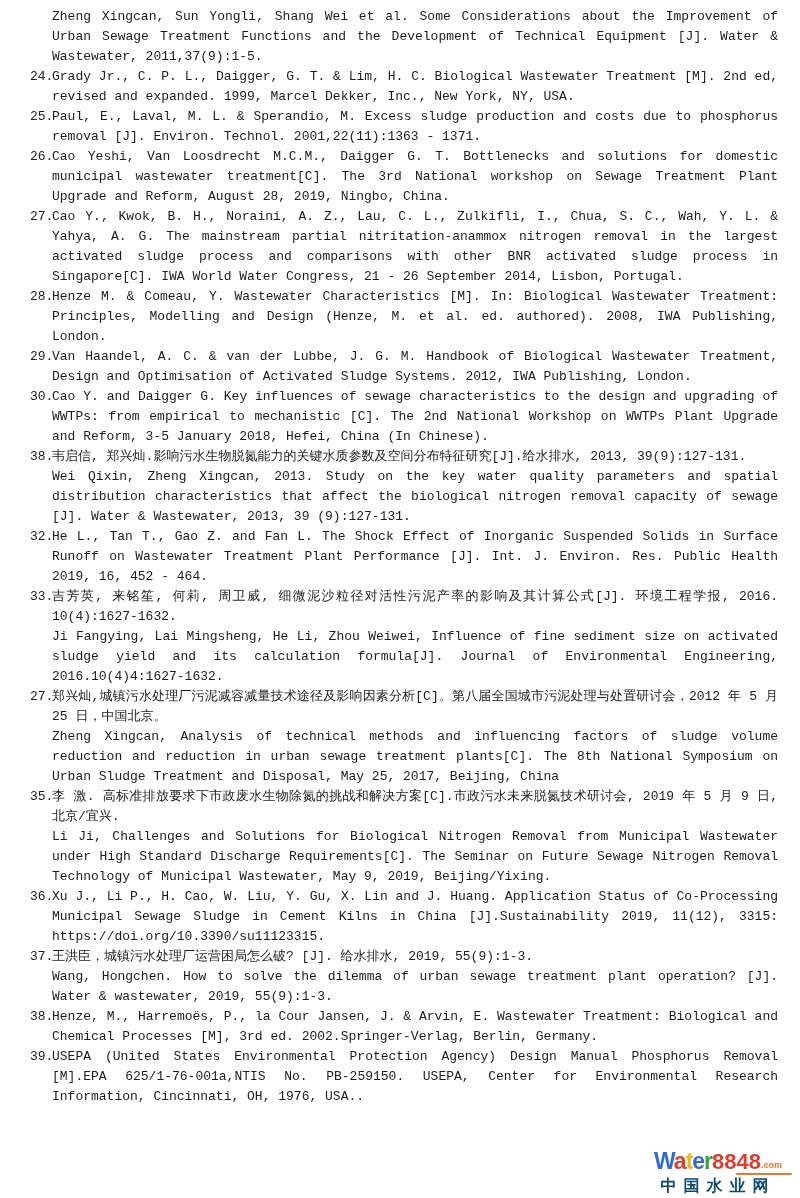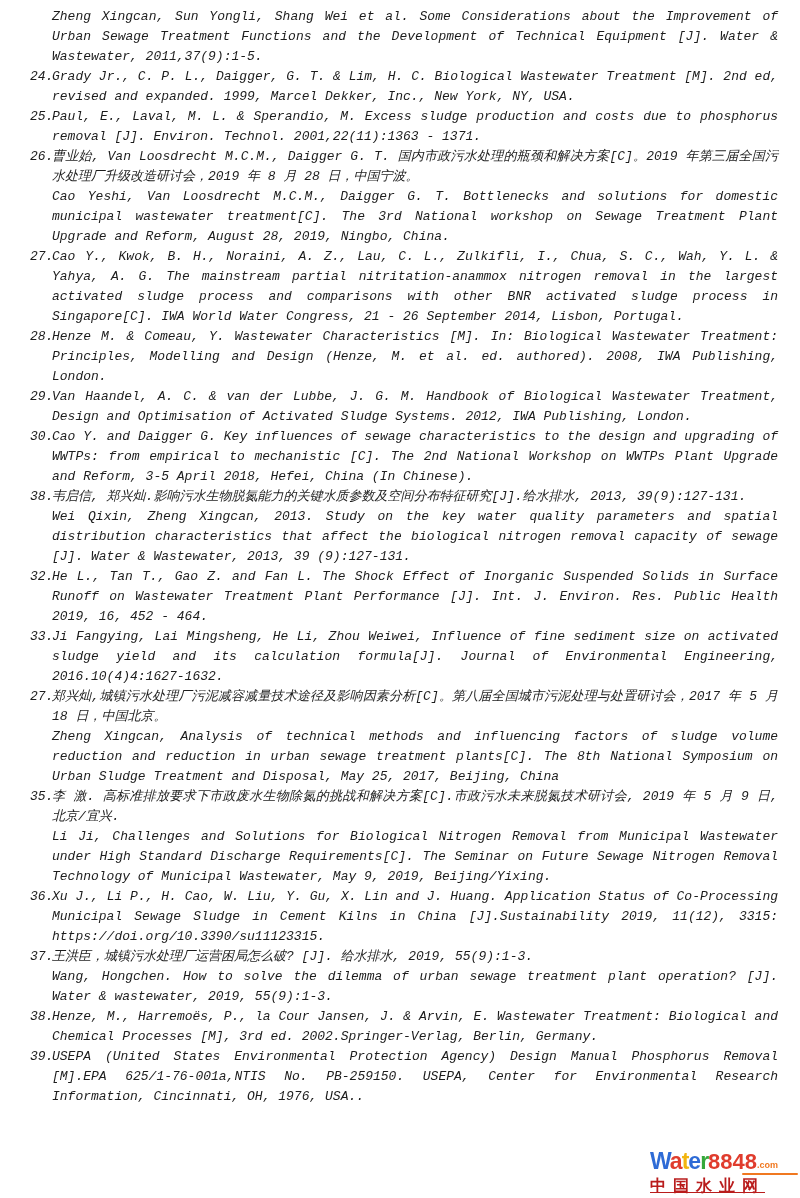--- a/index.html
+++ b/index.html
@@ -9,21 +9,20 @@
     font-family: "Liberation Mono", "DejaVu Sans Mono", monospace;
   }
   body {
     height: 1198px;
     overflow: hidden;
     position: relative;
     color: #1c1c1c;
   }
   .page {
     padding: 7px 22px 0 22px;
-    font-style: italic;
   }
   .ref-entry {
     position: relative;
     padding-left: 30px; 
   }
   .ref-num {
     position: absolute;
     left: 8px;
     top: 0;
     width: 30px;
@@ -34,24 +33,24 @@
   .para {
     font-size: 13px;
     line-height: 20px;
     text-align: justify;
     text-justify: inter-word;
     word-break: break-word;
   }
   
   .watermark {
     position: absolute;
-    right: 2px;
+    right: 8px;
     bottom: 4px;
     width: 148px;
-    text-align: left;
+    text-align: center;
     line-height: 1;
     user-select: none;
   }
   .wm-row1 {
     white-space: nowrap;
     font-family: "Liberation Sans", sans-serif;
     font-weight: bold;
     position: relative;
   }
   .wm-letter { font-size: 23px; letter-spacing: -1px; }
@@ -102,21 +101,20 @@
   <div class="ref-entry">
     <span class="ref-num">25.</span>
     <div>
           <div class="para">Paul, E., Laval, M. L. &amp; Sperandio, M. Excess sludge production and costs due to phosphorus removal [J]. Environ. Technol. 2001,22(11):1363 - 1371.</div>
         </div>
   </div>
 
   <div class="ref-entry">
     <span class="ref-num">26.</span>
     <div>
-          <div class="para">曹业始, Van Loosdrecht M.C.M., Daigger G. T. 国内市政污水处理的瓶颈和解决方案[C]。2019 年第三届全国污水处理厂升级改造研讨会，2019 年 8 月 28 日，中国宁波。</div>
           <div class="para">Cao Yeshi, Van Loosdrecht M.C.M., Daigger G. T. Bottlenecks and solutions for domestic municipal wastewater treatment[C]. The 3rd National workshop on Sewage Treatment Plant Upgrade and Reform, August 28, 2019, Ningbo, China.</div>
         </div>
   </div>
 
   <div class="ref-entry">
     <span class="ref-num">27.</span>
     <div>
           <div class="para">Cao Y., Kwok, B. H., Noraini, A. Z., Lau, C. L., Zulkifli, I., Chua, S. C., Wah, Y. L. &amp; Yahya, A. G. The mainstream partial nitritation-anammox nitrogen removal in the largest activated sludge process and comparisons with other BNR activated sludge process in Singapore[C]. IWA World Water Congress, 21 - 26 September 2014, Lisbon, Portugal.</div>
         </div>
   </div>
@@ -131,21 +129,21 @@
   <div class="ref-entry">
     <span class="ref-num">29.</span>
     <div>
           <div class="para">Van Haandel, A. C. &amp; van der Lubbe, J. G. M. Handbook of Biological Wastewater Treatment, Design and Optimisation of Activated Sludge Systems. 2012, IWA Publishing, London.</div>
         </div>
   </div>
 
   <div class="ref-entry">
     <span class="ref-num">30.</span>
     <div>
-          <div class="para">Cao Y. and Daigger G. Key influences of sewage characteristics to the design and upgrading of WWTPs: from empirical to mechanistic [C]. The 2nd National Workshop on WWTPs Plant Upgrade and Reform, 3-5 April 2018, Hefei, China (In Chinese).</div>
+          <div class="para">Cao Y. and Daigger G. Key influences of sewage characteristics to the design and upgrading of WWTPs: from empirical to mechanistic [C]. The 2nd National Workshop on WWTPs Plant Upgrade and Reform, 3-5 January 2018, Hefei, China (In Chinese).</div>
         </div>
   </div>
 
   <div class="ref-entry">
     <span class="ref-num">38.</span>
     <div>
           <div class="para">韦启信, 郑兴灿.影响污水生物脱氮能力的关键水质参数及空间分布特征研究[J].给水排水, 2013, 39(9):127-131.</div>
           <div class="para">Wei Qixin, Zheng Xingcan, 2013. Study on the key water quality parameters and spatial distribution characteristics that affect the biological nitrogen removal capacity of sewage [J]. Water &amp; Wastewater, 2013, 39 (9):127-131.</div>
         </div>
   </div>
@@ -153,28 +151,29 @@
   <div class="ref-entry">
     <span class="ref-num">32.</span>
     <div>
           <div class="para">He L., Tan T., Gao Z. and Fan L. The Shock Effect of Inorganic Suspended Solids in Surface Runoff on Wastewater Treatment Plant Performance [J]. Int. J. Environ. Res. Public Health 2019, 16, 452 - 464.</div>
         </div>
   </div>
 
   <div class="ref-entry">
     <span class="ref-num">33.</span>
     <div>
+          <div class="para">吉芳英, 来铭笙, 何莉, 周卫威, 细微泥沙粒径对活性污泥产率的影响及其计算公式[J]. 环境工程学报, 2016. 10(4):1627-1632.</div>
           <div class="para">Ji Fangying, Lai Mingsheng, He Li, Zhou Weiwei, Influence of fine sediment size on activated sludge yield and its calculation formula[J]. Journal of Environmental Engineering, 2016.10(4)4:1627-1632.</div>
         </div>
   </div>
 
   <div class="ref-entry">
     <span class="ref-num">27.</span>
     <div>
-          <div class="para">郑兴灿,城镇污水处理厂污泥减容减量技术途径及影响因素分析[C]。第八届全国城市污泥处理与处置研讨会，2017 年 5 月 18 日，中国北京。</div>
+          <div class="para">郑兴灿,城镇污水处理厂污泥减容减量技术途径及影响因素分析[C]。第八届全国城市污泥处理与处置研讨会，2012 年 5 月 25 日，中国北京。</div>
           <div class="para">Zheng Xingcan, Analysis of technical methods and influencing factors of sludge volume reduction and reduction in urban sewage treatment plants[C]. The 8th National Symposium on Urban Sludge Treatment and Disposal, May 25, 2017, Beijing, China</div>
         </div>
   </div>
 
   <div class="ref-entry">
     <span class="ref-num">35.</span>
     <div>
           <div class="para">李 激. 高标准排放要求下市政废水生物除氮的挑战和解决方案[C].市政污水未来脱氮技术研讨会, 2019 年 5 月 9 日, 北京/宜兴.</div>
           <div class="para">Li Ji, Challenges and Solutions for Biological Nitrogen Removal from Municipal Wastewater under High Standard Discharge Requirements[C]. The Seminar on Future Sewage Nitrogen Removal Technology of Municipal Wastewater, May 9, 2019, Beijing/Yixing.</div>
         </div>
@@ -209,14 +208,14 @@
         </div>
   </div>
 </div>
 </div>
 
 <div class="watermark">
   <div class="wm-row1">
     <span><span class="wm-letter" style="color: rgb(46, 107, 214);">W</span><span class="wm-letter" style="color: rgb(224, 60, 45);">a</span><span class="wm-letter" style="color: rgb(242, 181, 15);">t</span><span class="wm-letter" style="color: rgb(46, 107, 214);">e</span><span class="wm-letter" style="color: rgb(53, 168, 58);">r</span></span><span class="wm-number" style="color: rgb(224, 60, 45);">8848</span><span class="wm-tld" style="color: rgb(240, 120, 32);">.com</span>
     <span class="wm-swoosh" style="background: rgb(240, 120, 32);"></span>
   </div>
-  <div class="wm-row2" style="color: #b91c1c; text-decoration: underline;">中国水业网</div>
+  <div class="wm-row2" style="color: #0c4a6e;">中国水业网</div>
 </div>
 
 </body></html>

